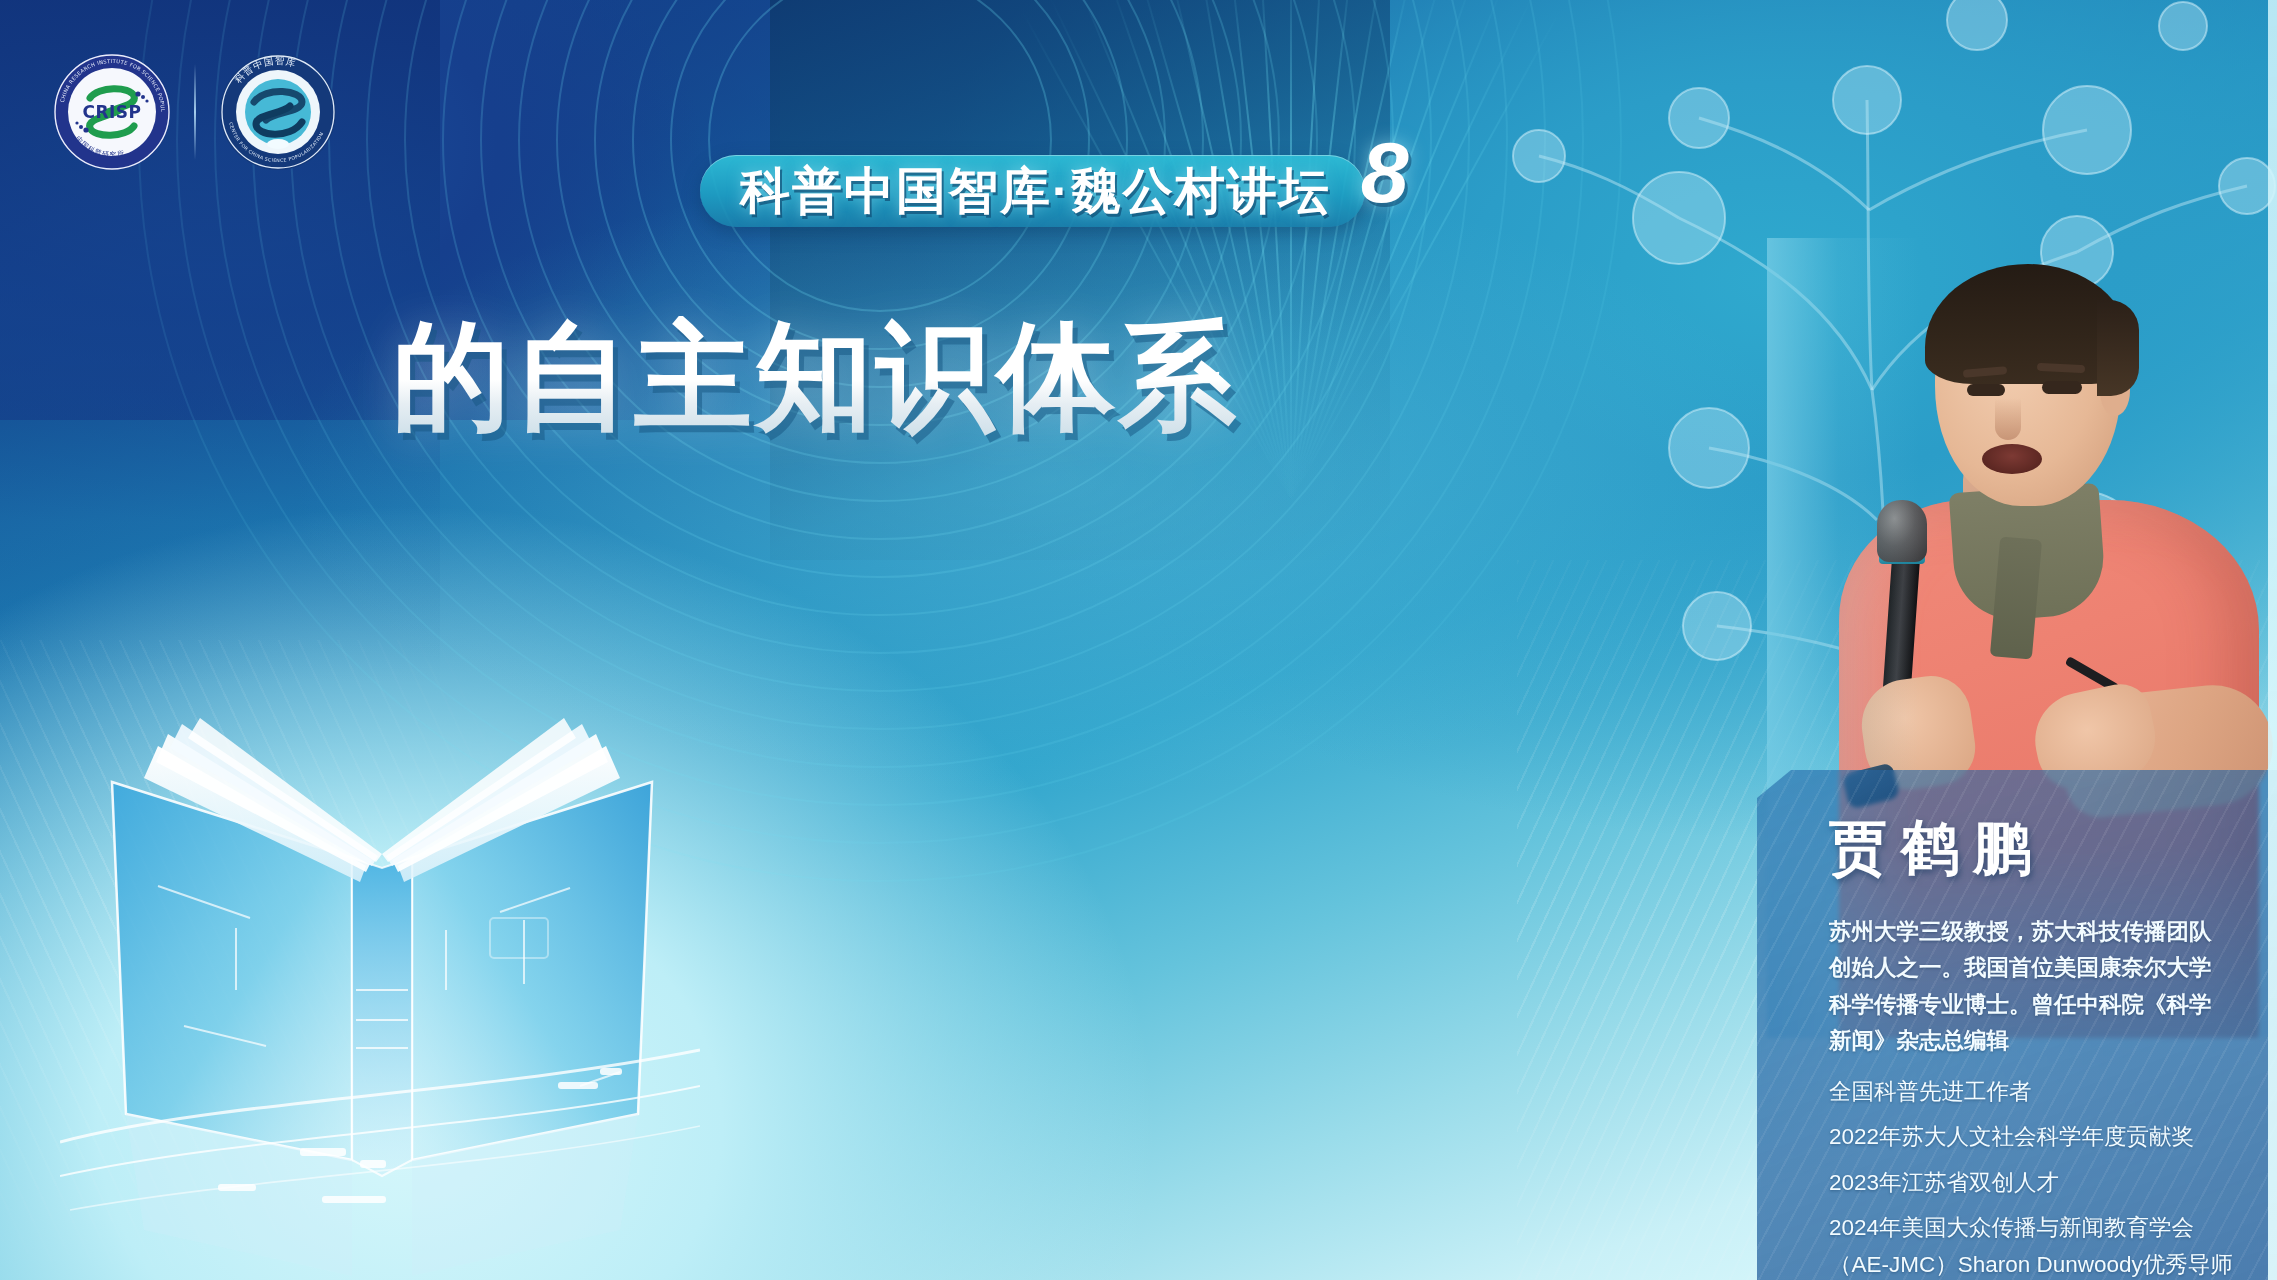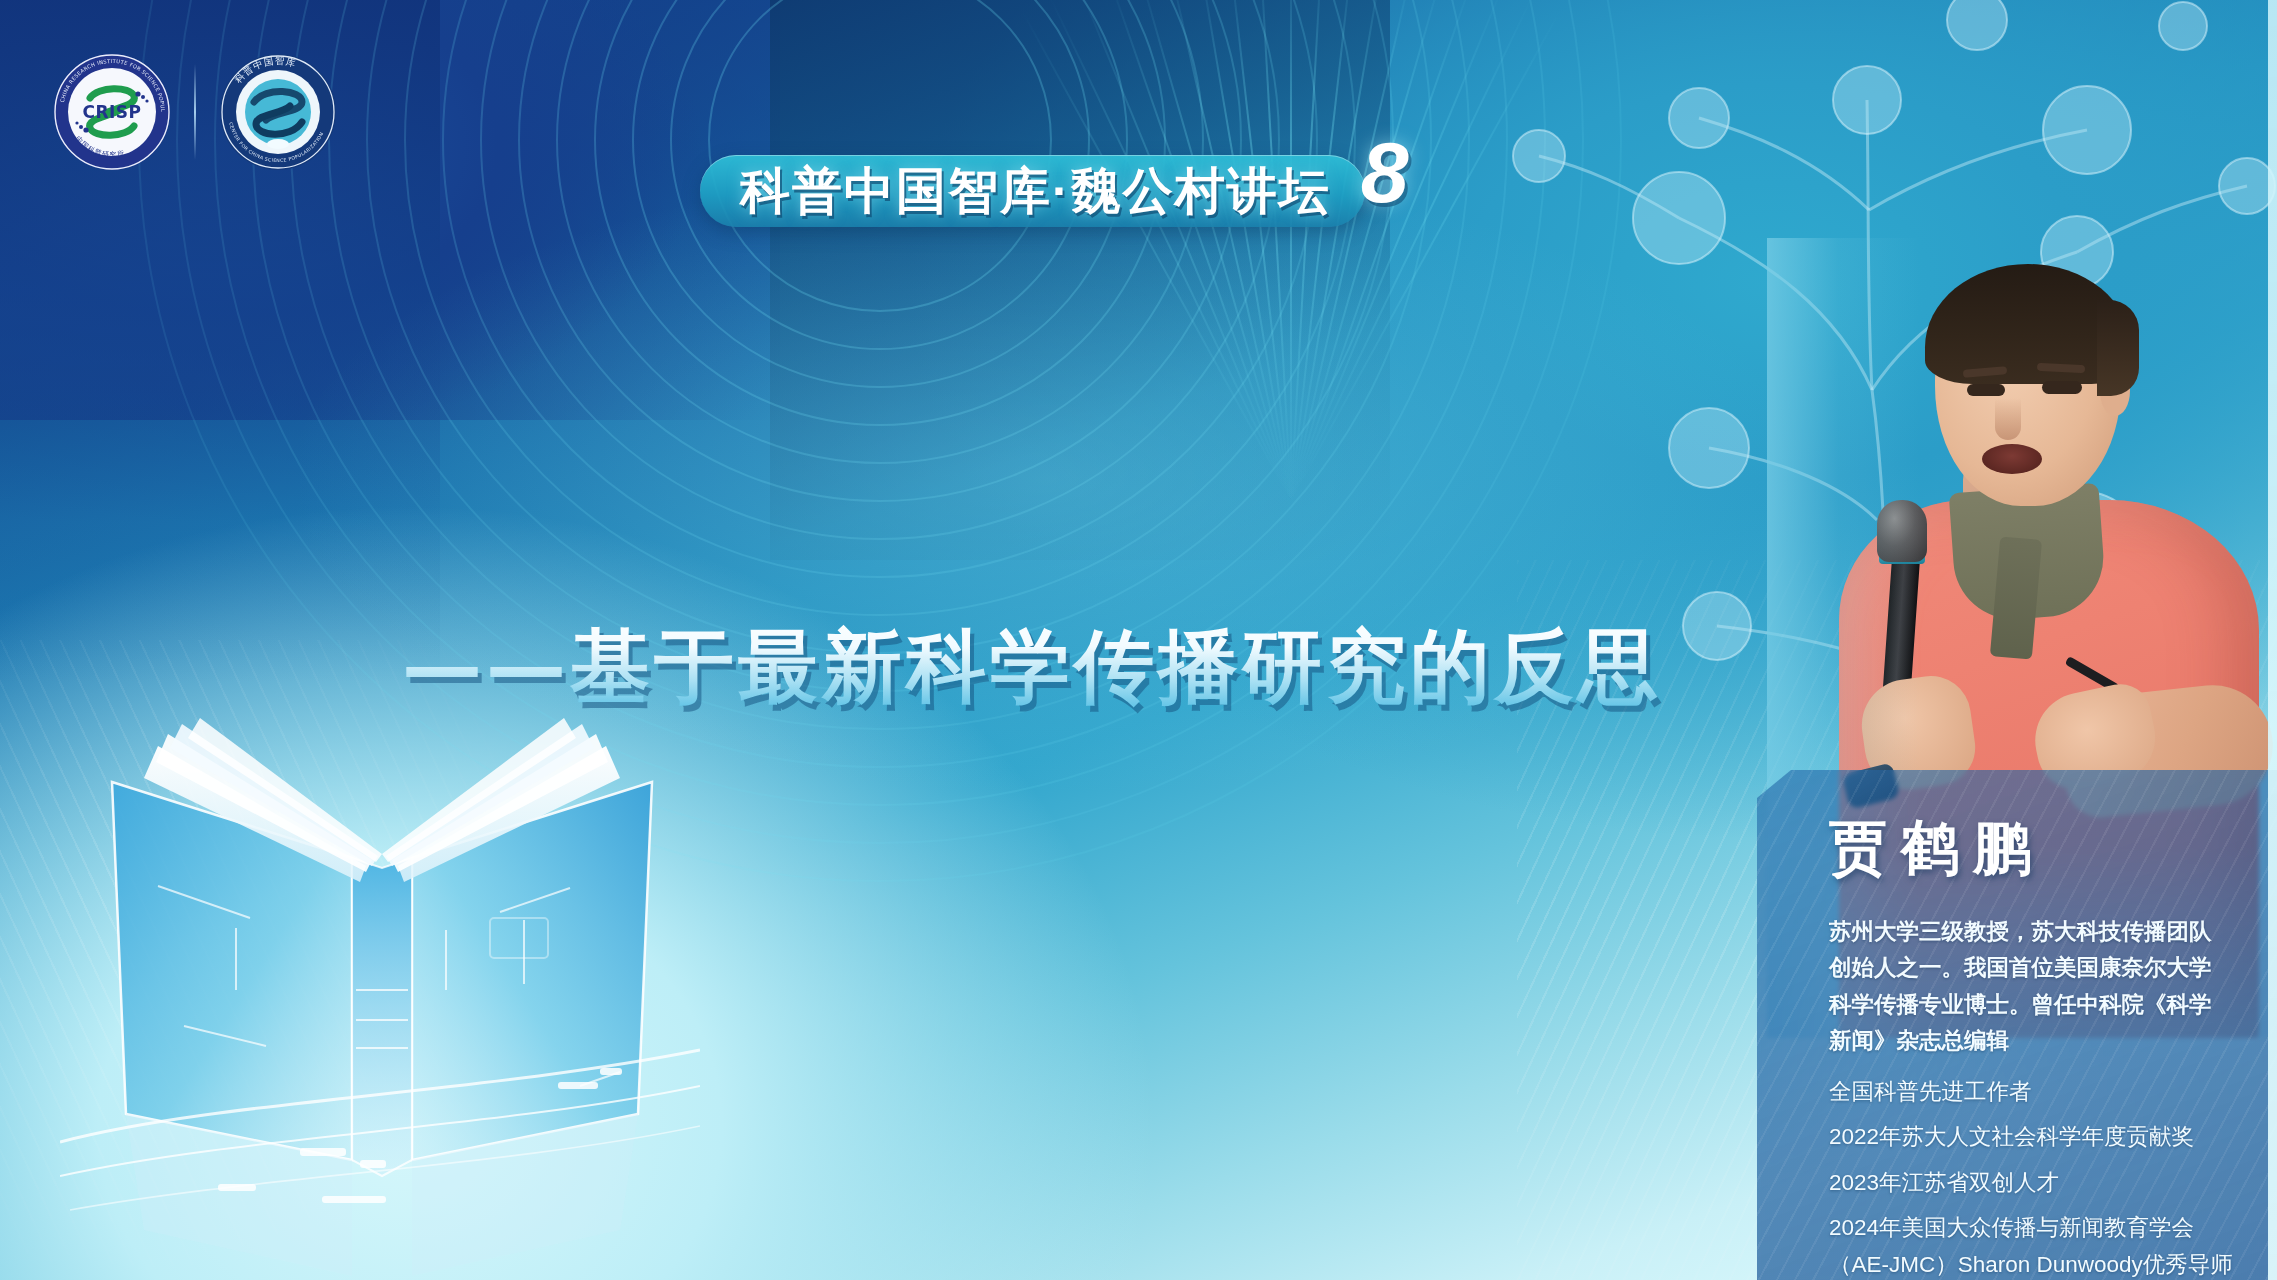--- a/index.html
+++ b/index.html
@@ -417,22 +417,22 @@
       </svg>
     </div>
   </div>
 
   <div class="banner">
     <span class="banner-text">科普中国智库·魏公村讲坛</span>
     <span class="banner-num">8</span>
   </div>
 
   <div class="title-wrap">
+    <div class="tl tl-2">的自主知识体系</div>
   </div>
-  <div class="subtitle">——基于最新科学传播研究的反思</div>
 
   <svg class="book" viewBox="0 0 640 590">
     <defs>
       <linearGradient id="coverL" x1="0" y1="0" x2="1" y2="1">
         <stop offset="0" stop-color="#3fa9dd" stop-opacity=".95"></stop>
         <stop offset="0.55" stop-color="#6ec9e8" stop-opacity=".8"></stop>
         <stop offset="1" stop-color="#bfeaf6" stop-opacity=".45"></stop>
       </linearGradient>
       <linearGradient id="coverR" x1="1" y1="0" x2="0" y2="1">
         <stop offset="0" stop-color="#3aa2d9" stop-opacity=".95"></stop>

